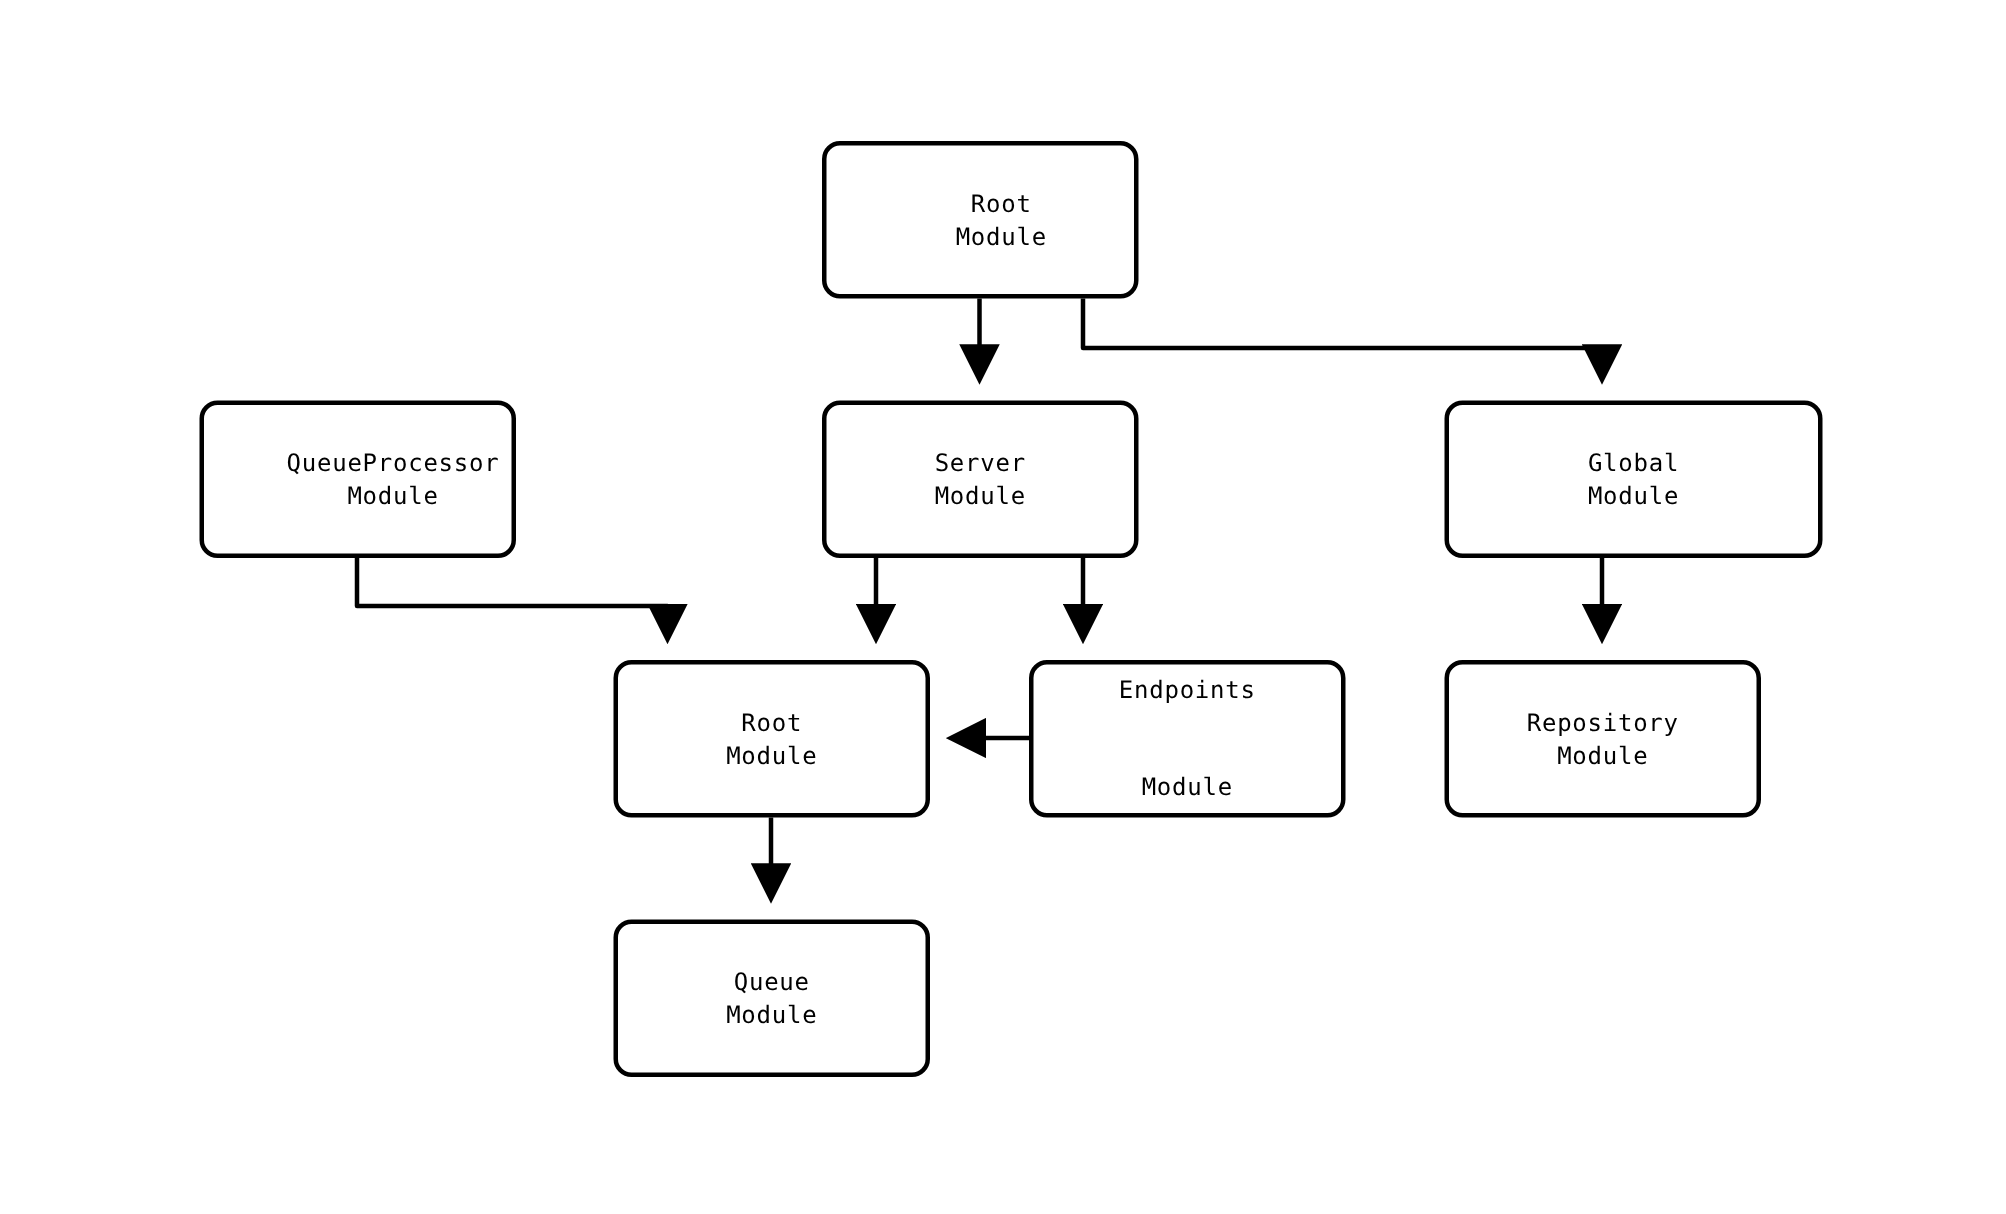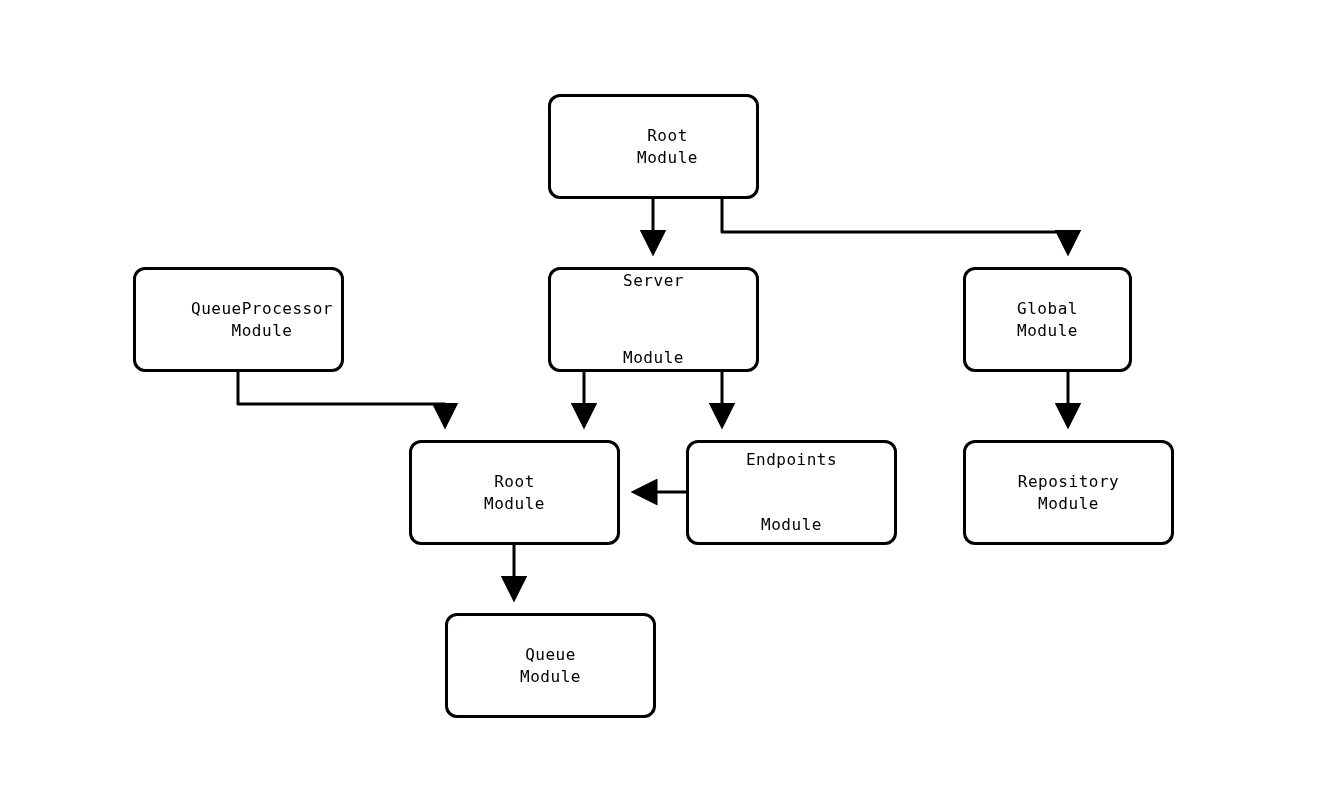--- a/index.html
+++ b/index.html
@@ -96,43 +96,43 @@
   <div class="node" style="left:548px; top:94px; width:211px; height:105px;padding-left:28px;">
     <span class="line1">Root</span>
     <span class="line2">Module</span>
   </div>
 
   <div class="node" style="left:133px; top:267px; width:211px; height:105px;padding-left:47px;">
     <span class="line1">QueueProcessor</span>
     <span class="line2">Module</span>
   </div>
 
-  <div class="node" style="left:548px; top:267px; width:211px; height:105px;justify-content:space-between;">
+  <div class="node" style="left:548px; top:267px; width:211px; height:105px;">
     <span class="line1">Server</span>
     <span class="line2">Module</span>
   </div>
 
-  <div class="node" style="left:963px; top:267px; width:169px; height:105px;">
+  <div class="node" style="left:963px; top:267px; width:252px; height:105px;">
     <span class="line1">Global</span>
     <span class="line2">Module</span>
   </div>
 
   <div class="node" style="left:409px; top:440px; width:211px; height:105px;">
     <span class="line1">Root</span>
     <span class="line2">Module</span>
   </div>
 
   <div class="node" style="left:686px; top:440px; width:211px; height:105px;gap:43px;">
     <span class="line1">Endpoints</span>
     <span class="line2">Module</span>
   </div>
 
   <div class="node" style="left:963px; top:440px; width:211px; height:105px;">
     <span class="line1">Repository</span>
     <span class="line2">Module</span>
   </div>
 
-  <div class="node" style="left:409px; top:613px; width:211px; height:105px;margin-left:36px;">
+  <div class="node" style="left:409px; top:613px; width:211px; height:105px;">
     <span class="line1">Queue</span>
     <span class="line2">Module</span>
   </div>
 
 </div>
 
 </body></html>

